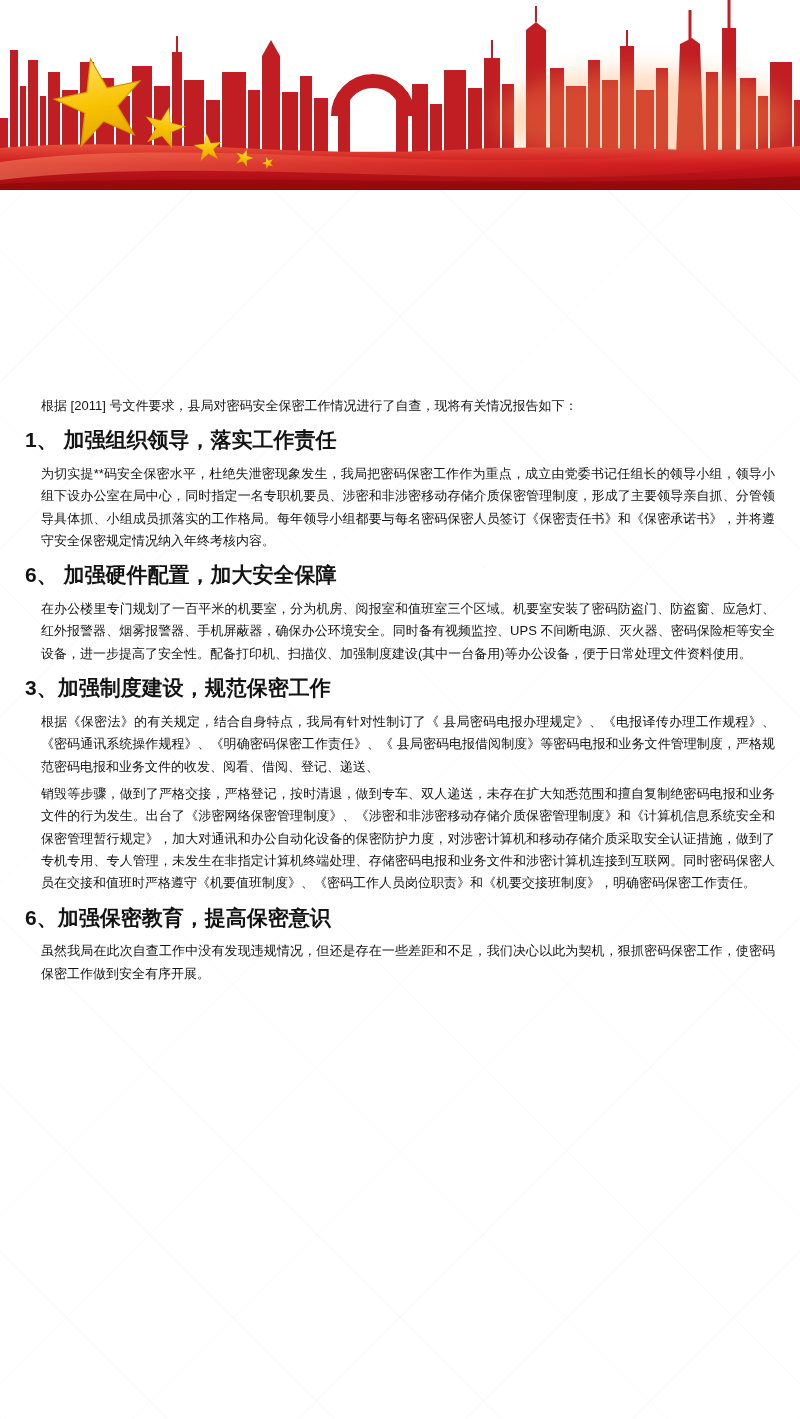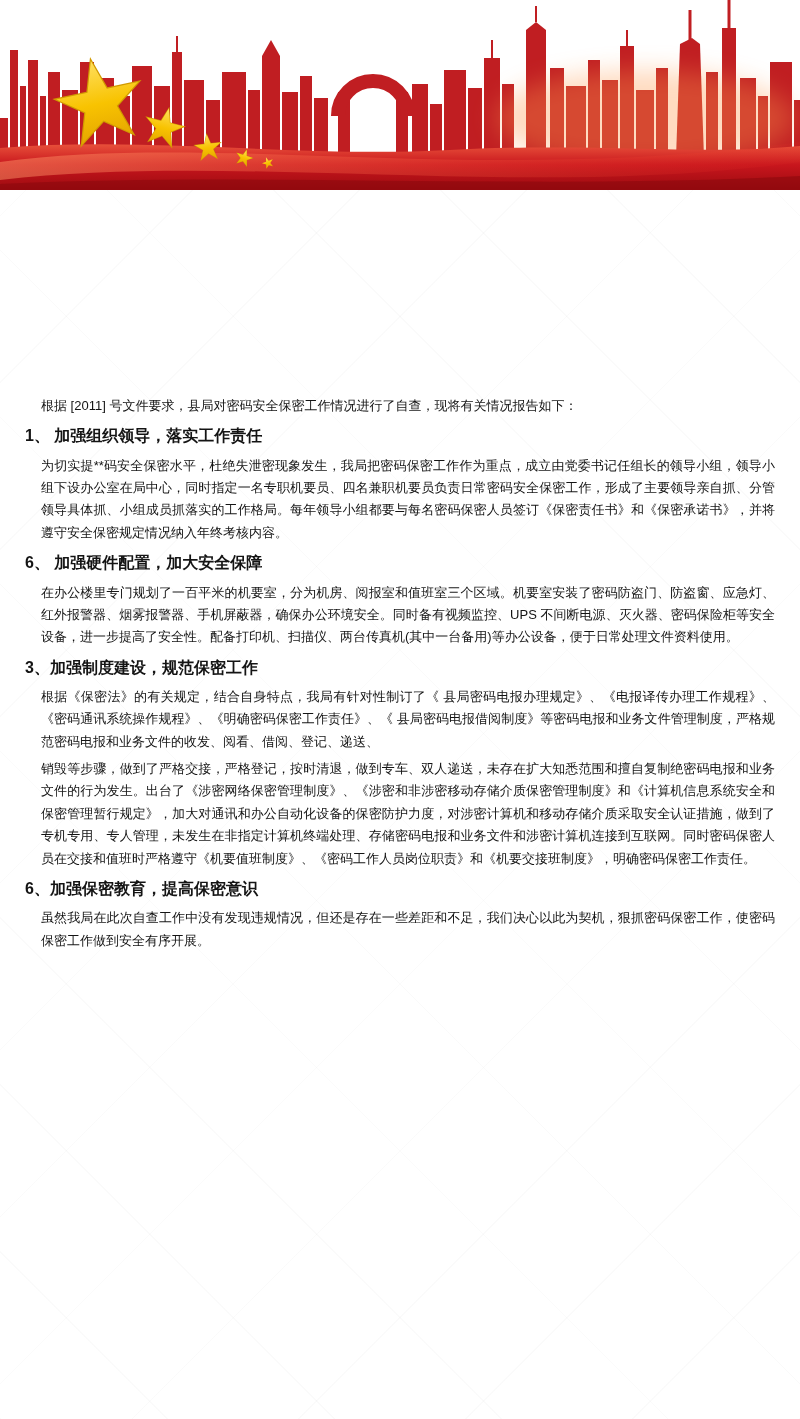--- a/index.html
+++ b/index.html
@@ -32,21 +32,21 @@
     box-sizing: border-box;
   }
   .para {
     font-size: 13px;
     line-height: 1.72;
     text-align: justify;
     margin: 0 0 5px 16px;
     word-break: break-all;
   }
   .heading {
-    font-size: 16px;
+    font-size: 21px;
     font-weight: bold;
     line-height: 1.65;
     margin: 6px 0 5px 0;
   }
 </style>
 </head>
 <body>
 
 <div class="page">
 
@@ -160,24 +160,24 @@
         </g>
       </g>
     </svg>
   </div>
 
   <div class="content">
 
     <p class="para">根据 [2011] 号文件要求，县局对密码安全保密工作情况进行了自查，现将有关情况报告如下：</p>
 
     <h3 class="heading">1、 加强组织领导，落实工作责任</h3>
-    <p class="para">为切实提**码安全保密水平，杜绝失泄密现象发生，我局把密码保密工作作为重点，成立由党委书记任组长的领导小组，领导小组下设办公室在局中心，同时指定一名专职机要员、四名兼职机要员负责日常密码安全保密工作，形成了主要领导亲自抓、分管领导具体抓、小组成员抓落实的工作格局。每年领导小组都要与每名密码保密人员签订《保密责任书》和《保密承诺书》，并将遵守安全保密规定情况纳入年终考核内容。</p>
+    <p class="para">为切实提**码安全保密水平，杜绝失泄密现象发生，我局把密码保密工作作为重点，成立由党委书记任组长的领导小组，领导小组下设办公室在局中心，同时指定一名专职机要员、涉密和非涉密移动存储介质保密管理制度，形成了主要领导亲自抓、分管领导具体抓、小组成员抓落实的工作格局。每年领导小组都要与每名密码保密人员签订《保密责任书》和《保密承诺书》，并将遵守安全保密规定情况纳入年终考核内容。</p>
 
     <h3 class="heading">6、 加强硬件配置，加大安全保障</h3>
-    <p class="para">在办公楼里专门规划了一百平米的机要室，分为机房、阅报室和值班室三个区域。机要室安装了密码防盗门、防盗窗、应急灯、红外报警器、烟雾报警器、手机屏蔽器，确保办公环境安全。同时备有视频监控、UPS 不间断电源、灭火器、密码保险柜等安全设备，进一步提高了安全性。配备打印机、扫描仪、两台传真机(其中一台备用)等办公设备，便于日常处理文件资料使用。</p>
+    <p class="para">在办公楼里专门规划了一百平米的机要室，分为机房、阅报室和值班室三个区域。机要室安装了密码防盗门、防盗窗、应急灯、红外报警器、烟雾报警器、手机屏蔽器，确保办公环境安全。同时备有视频监控、UPS 不间断电源、灭火器、密码保险柜等安全设备，进一步提高了安全性。配备打印机、扫描仪、加强制度建设(其中一台备用)等办公设备，便于日常处理文件资料使用。</p>
 
     <h3 class="heading">3、加强制度建设，规范保密工作</h3>
     <p class="para">根据《保密法》的有关规定，结合自身特点，我局有针对性制订了《 县局密码电报办理规定》、《电报译传办理工作规程》、《密码通讯系统操作规程》、《明确密码保密工作责任》、《 县局密码电报借阅制度》等密码电报和业务文件管理制度，严格规范密码电报和业务文件的收发、阅看、借阅、登记、递送、</p>
     <p class="para">销毁等步骤，做到了严格交接，严格登记，按时清退，做到专车、双人递送，未存在扩大知悉范围和擅自复制绝密码电报和业务文件的行为发生。出台了《涉密网络保密管理制度》、《涉密和非涉密移动存储介质保密管理制度》和《计算机信息系统安全和保密管理暂行规定》，加大对通讯和办公自动化设备的保密防护力度，对涉密计算机和移动存储介质采取安全认证措施，做到了专机专用、专人管理，未发生在非指定计算机终端处理、存储密码电报和业务文件和涉密计算机连接到互联网。同时密码保密人员在交接和值班时严格遵守《机要值班制度》、《密码工作人员岗位职责》和《机要交接班制度》，明确密码保密工作责任。</p>
 
     <h3 class="heading">6、加强保密教育，提高保密意识</h3>
 
     <p class="para">虽然我局在此次自查工作中没有发现违规情况，但还是存在一些差距和不足，我们决心以此为契机，狠抓密码保密工作，使密码保密工作做到安全有序开展。</p>
 
   </div>

